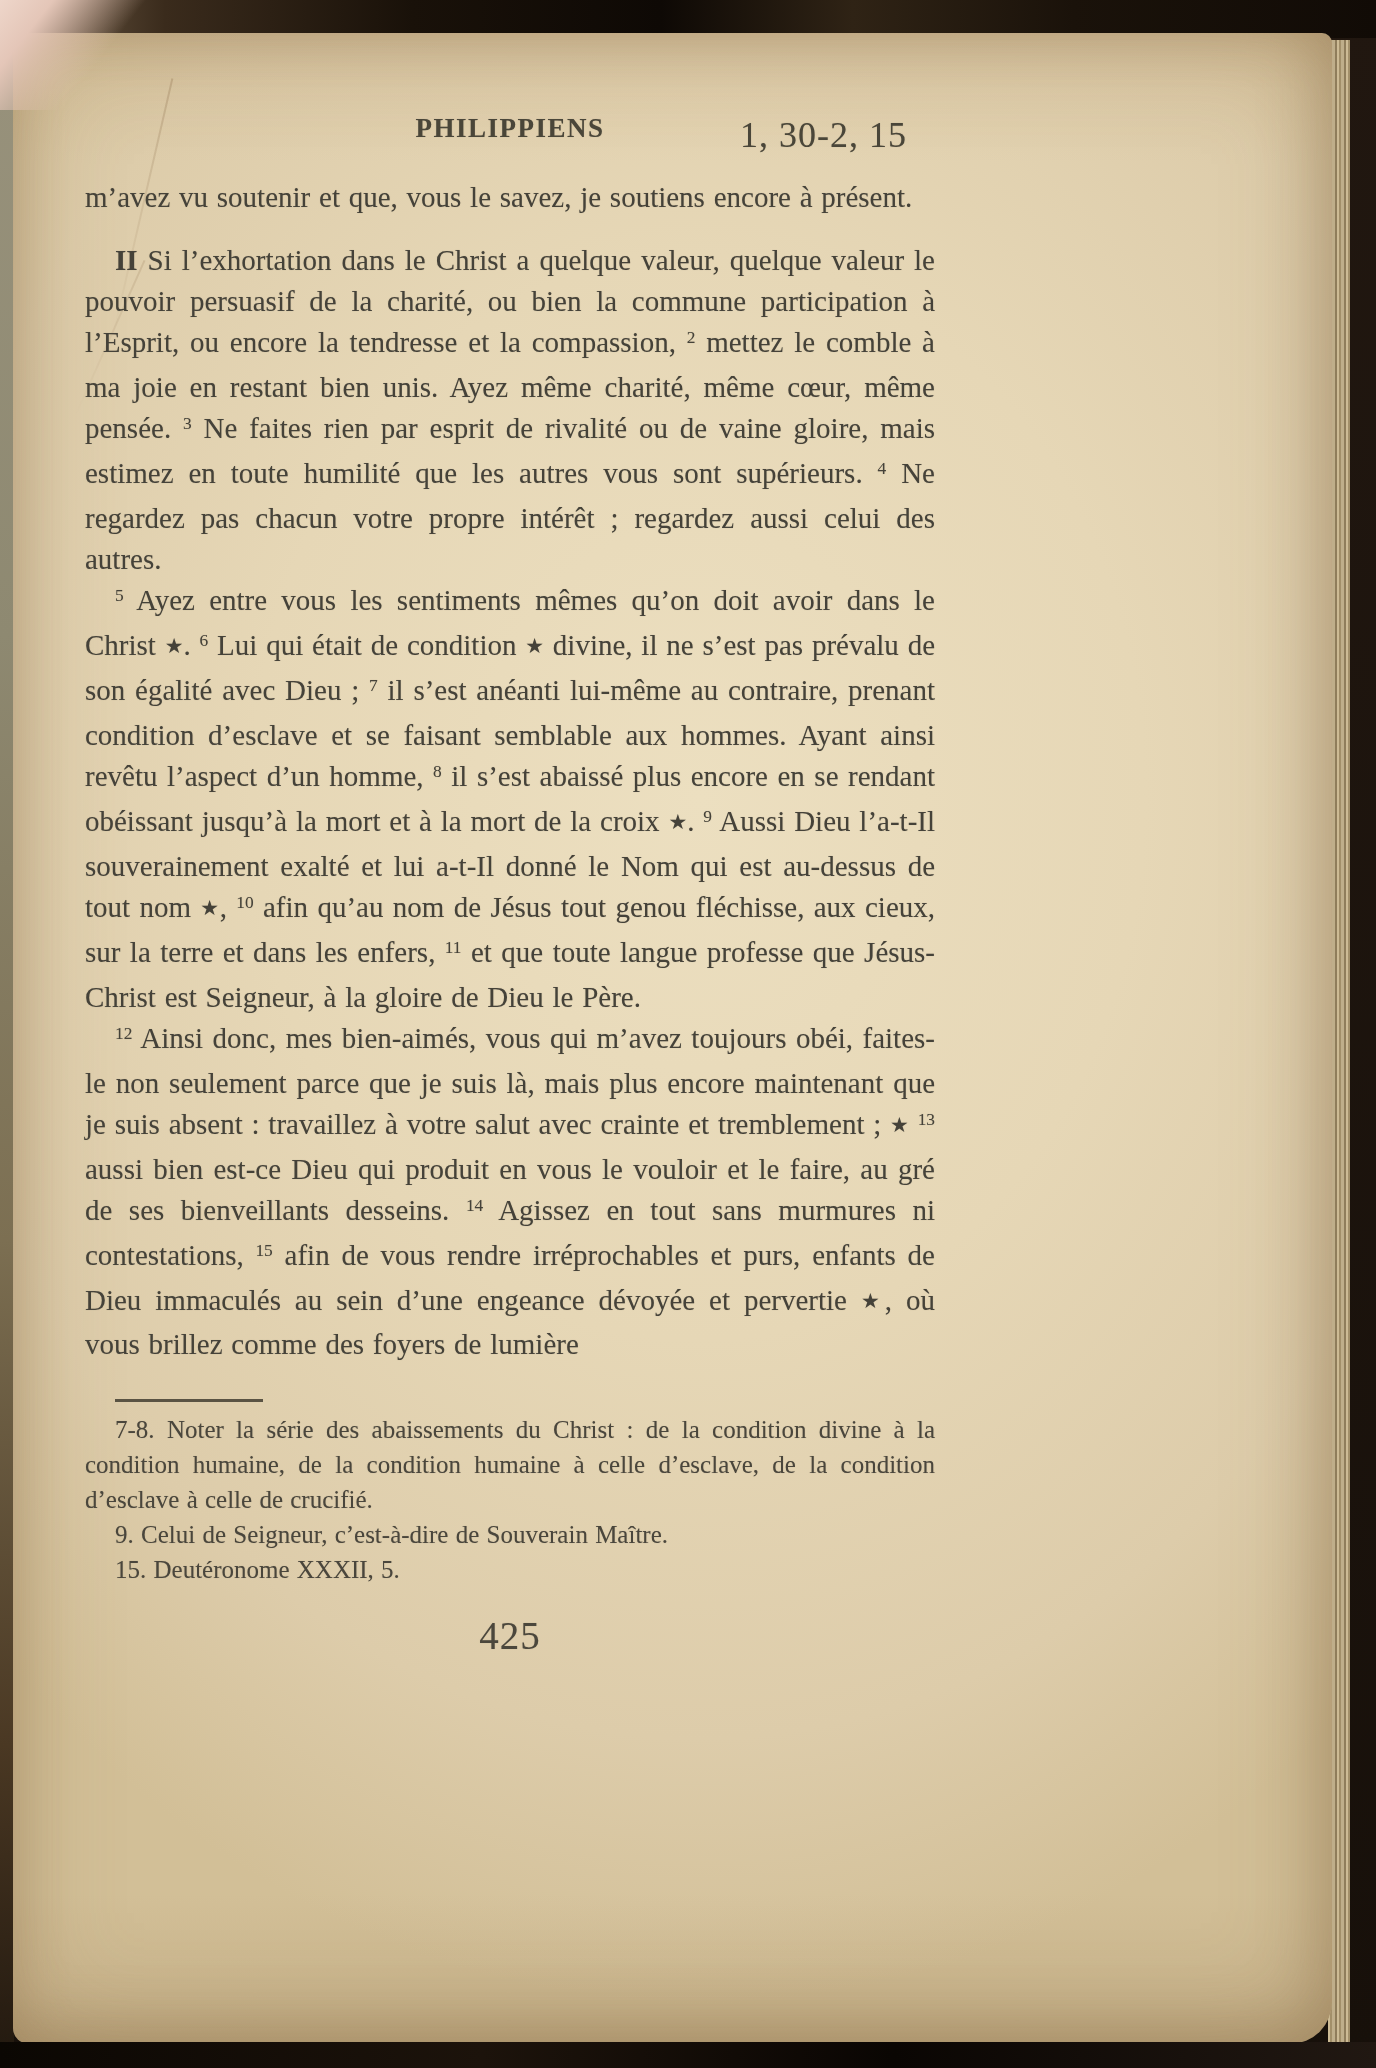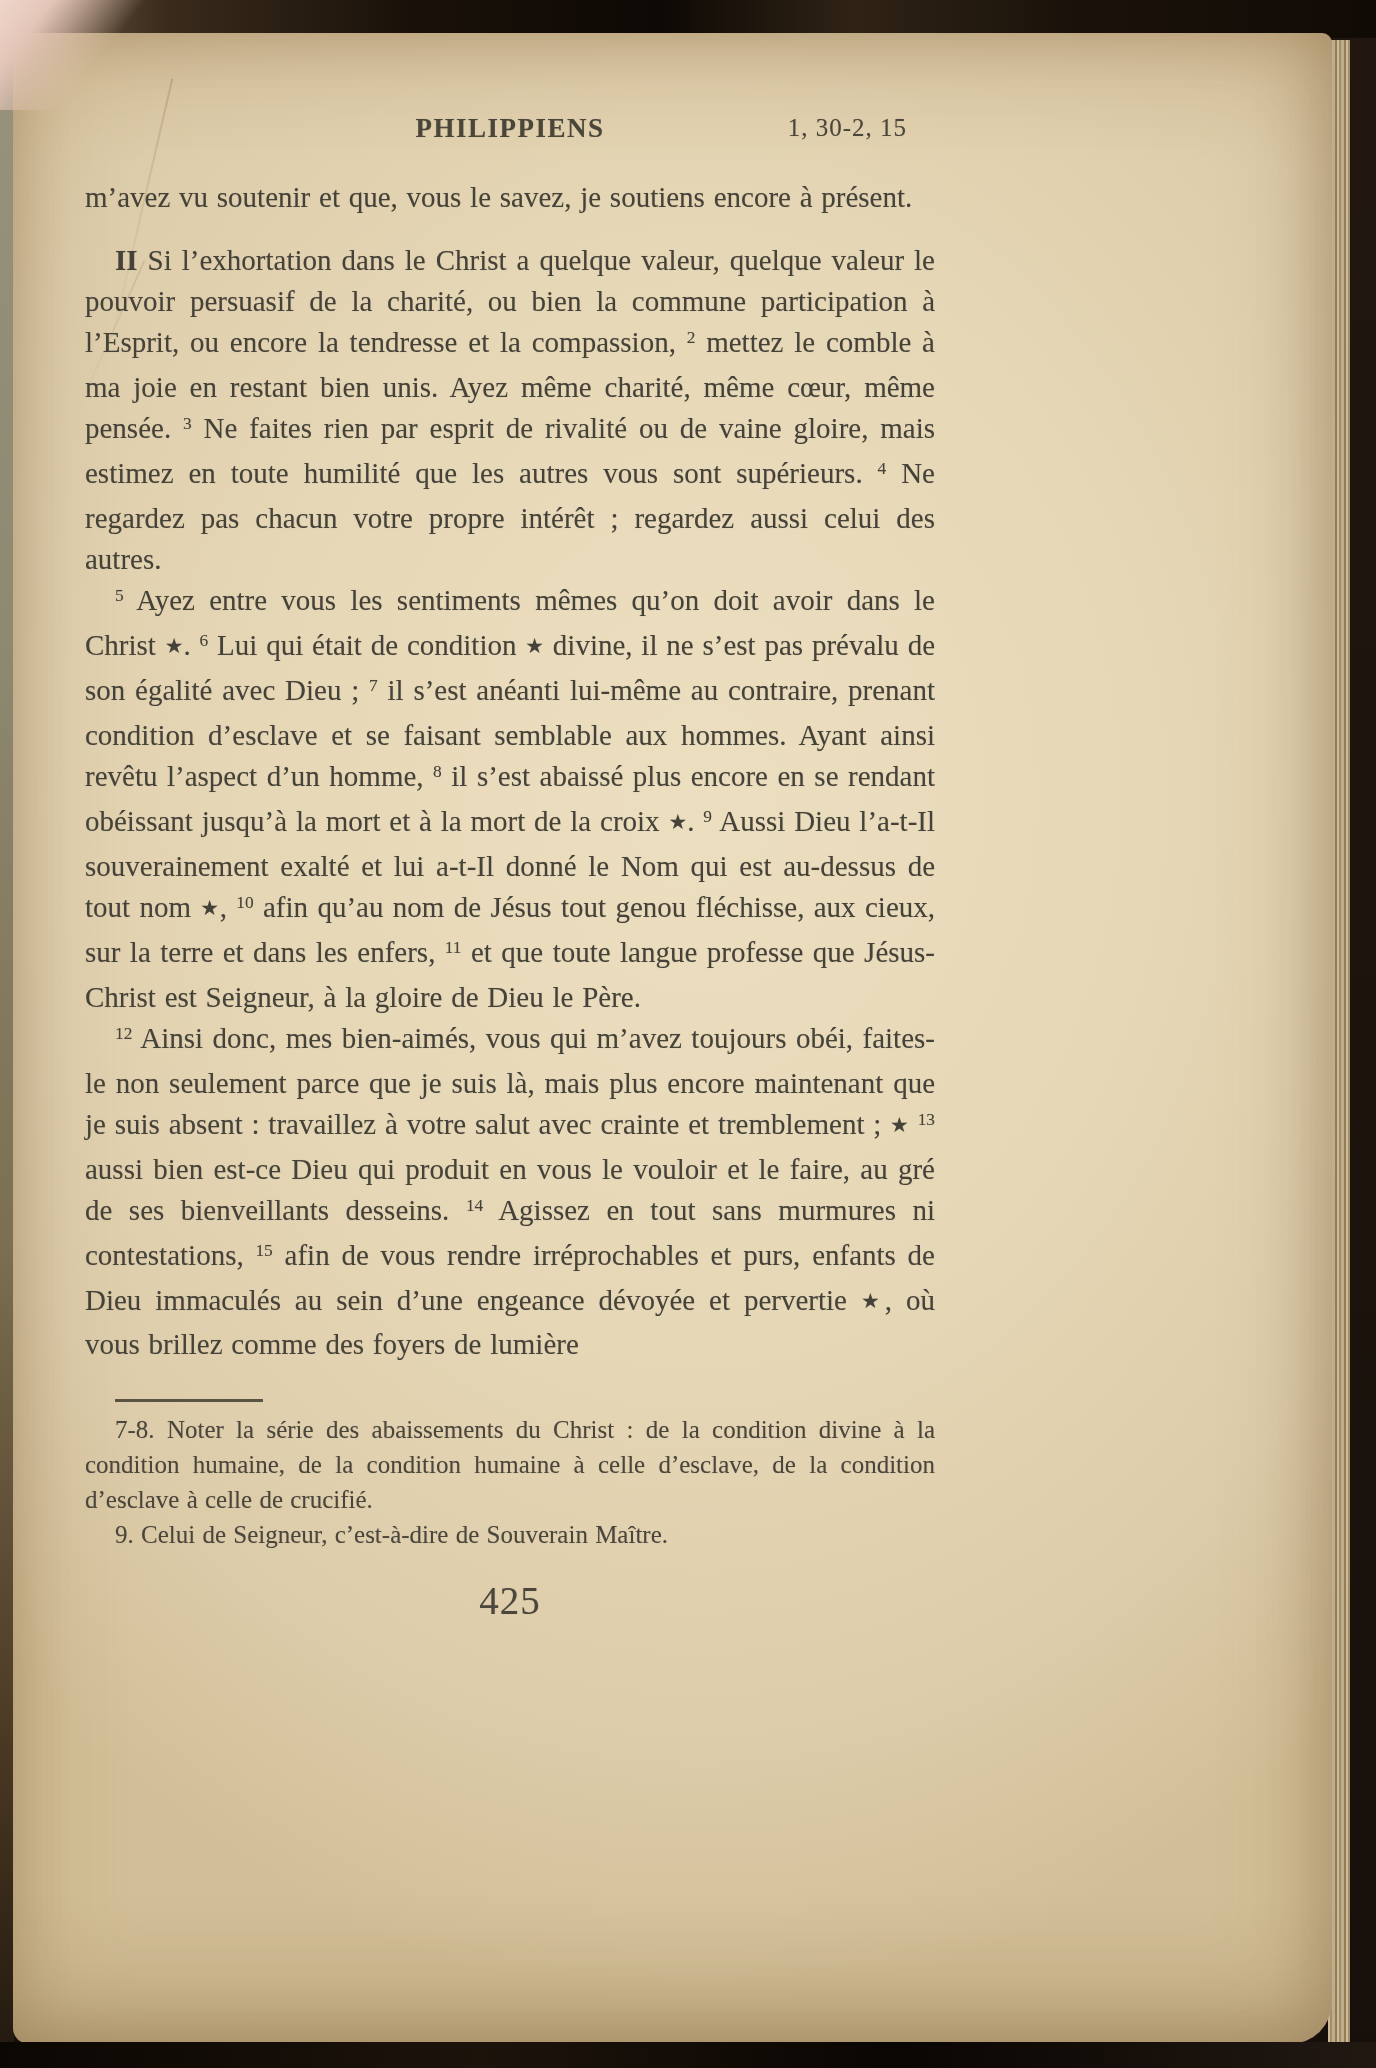--- a/index.html
+++ b/index.html
@@ -37,21 +37,21 @@
   .crease2{position:absolute;left:96px;top:220px;width:2px;height:170px;
     background:linear-gradient(180deg,rgba(140,110,75,.20),rgba(140,110,75,0));
     transform:rotate(24deg);}
 
   
   .content{position:absolute;left:72px;top:80px;width:850px;color:#454239;
     text-shadow:0 0 1px rgba(70,66,57,.25);}
   .header{position:relative;height:40px;}
   .header-title{position:absolute;left:0;right:0;text-align:center;
     font-weight:bold;font-size:27px;letter-spacing:1.5px;color:#4a4639;}
-  .header-ref{position:absolute;right:28px;top:1px;font-size:25px;letter-spacing:1px;color:#4a4639;}
+  .header-ref{position:absolute;right:28px;top:1px;font-size:36px;letter-spacing:1px;color:#4a4639;}
 
   .verses{margin-top:24px;text-align:justify;font-size:29px;line-height:41px;word-spacing:1.5px;}
   .para{margin:0;}
   .para.indent{text-indent:30px;}
   .para.spaced{margin-top:22px;}
   .vnum{font-size:0.60em;position:relative;top:-0.50em;}
   .it{}
   .bd{font-weight:bold;}
   .star{font-size:0.72em;position:relative;top:-2px;}
 
@@ -85,20 +85,21 @@
           <p class="para indent spaced"><span class="bd">II </span><span>Si l’exhortation dans le Christ a quelque valeur, quelque valeur le pouvoir persuasif de la charité, ou bien la commune participation à l’Esprit, ou encore la tendresse et la compassion, </span><span class="vnum">2</span><span> mettez le comble à ma joie en restant bien unis. Ayez même charité, même cœur, même pensée. </span><span class="vnum">3</span><span> Ne faites rien par esprit de rivalité ou de vaine gloire, mais estimez en toute humilité que les autres vous sont supérieurs. </span><span class="vnum">4</span><span> Ne regardez pas chacun votre propre intérêt ; regardez aussi celui des autres.</span></p>
           <p class="para indent"><span class="vnum">5</span><span> Ayez entre vous les sentiments mêmes qu’on doit avoir dans le Christ </span><span class="star">★</span><span>. </span><span class="vnum">6</span><span> Lui qui était de condition </span><span class="star">★</span><span> divine, il ne s’est pas prévalu de son égalité avec Dieu ; </span><span class="vnum">7</span><span> il s’est anéanti lui-même au contraire, prenant condition d’esclave et se faisant semblable aux hommes. Ayant ainsi revêtu l’aspect d’un homme, </span><span class="vnum">8</span><span> il s’est abaissé plus encore en se rendant obéissant jusqu’à la mort et à la mort de la croix </span><span class="star">★</span><span>. </span><span class="vnum">9</span><span> Aussi Dieu l’a-t-Il souverainement exalté et lui a-t-Il donné le Nom qui est au-dessus de tout nom </span><span class="star">★</span><span>, </span><span class="vnum">10</span><span> afin qu’au nom de Jésus </span><span class="it">tout genou fléchisse</span><span>, aux cieux, sur la terre et dans les enfers, </span><span class="vnum">11</span><span> et que </span><span class="it">toute langue professe</span><span> que Jésus-Christ est Seigneur, à la gloire de Dieu le Père.</span></p>
           <p class="para indent"><span class="vnum">12</span><span> Ainsi donc, mes bien-aimés, vous qui m’avez toujours obéi, faites-le non seulement parce que je suis là, mais plus encore maintenant que je suis absent : travaillez à votre salut avec </span><span class="it">crainte et tremblement ;</span><span> </span><span class="star">★</span><span> </span><span class="vnum">13</span><span> aussi bien est-ce Dieu qui produit en vous le vouloir et le faire, au gré de ses bienveillants desseins. </span><span class="vnum">14</span><span> Agissez en tout sans murmures ni contestations, </span><span class="vnum">15</span><span> afin de vous rendre irréprochables et purs, </span><span class="it">enfants de Dieu immaculés</span><span> au sein </span><span class="it">d’une engeance dévoyée et pervertie</span><span> </span><span class="star">★</span><span>, où vous brillez comme des foyers de lumière</span></p>
         </div>
 
       <div class="fn-rule"></div>
 
       <div class="footnotes" id="footnotes">
           <p class="footnote indent"><span class="fn-label">7-8. </span><span class="it">Noter la série des abaissements du Christ : de la condition divine à la condition humaine, de la condition humaine à celle d’esclave, de la condition d’esclave à celle de crucifié.</span></p>
           <p class="footnote indent"><span class="fn-label">9. </span><span class="it">Celui de Seigneur, c’est-à-dire de Souverain Maître.</span></p>
+          <p class="footnote indent"><span class="fn-label">15. </span><span class="it">Deutéronome XXXII, 5.</span></p>
         </div>
 
       <div class="page-number">425</div>
     </div>
   </div>
 
   <div class="corner-glare"></div>
   <div class="edge-bottom"></div>
 </div>
 

